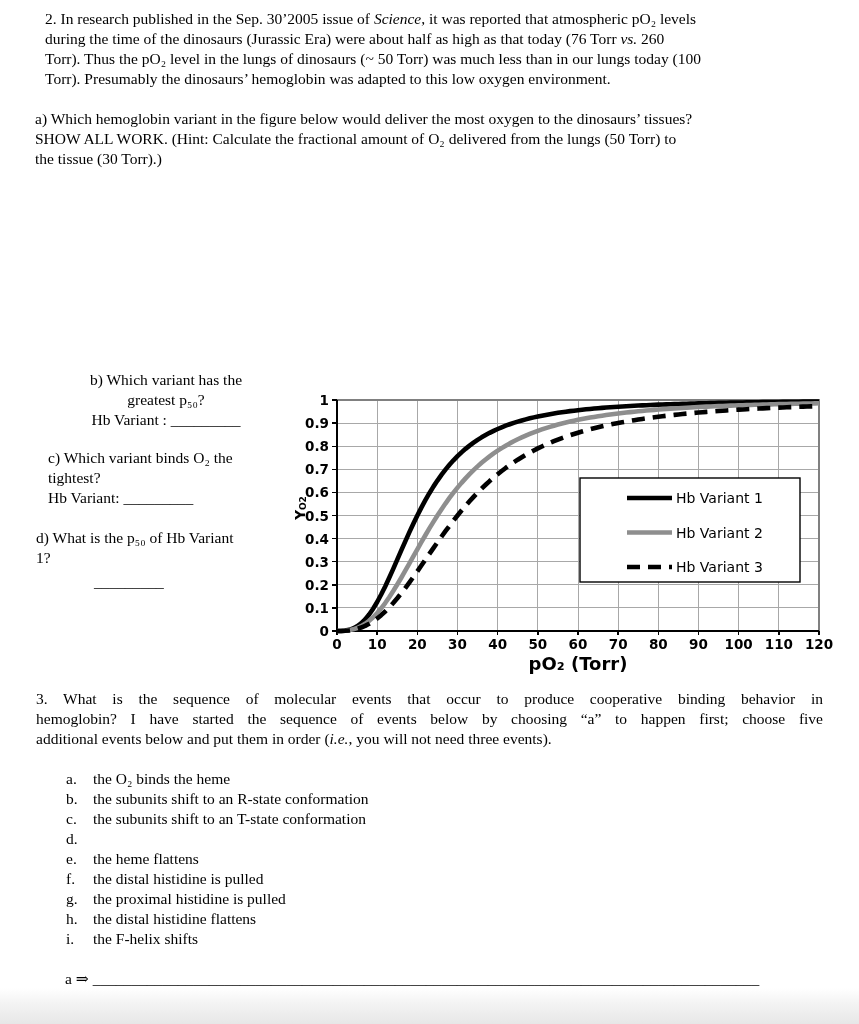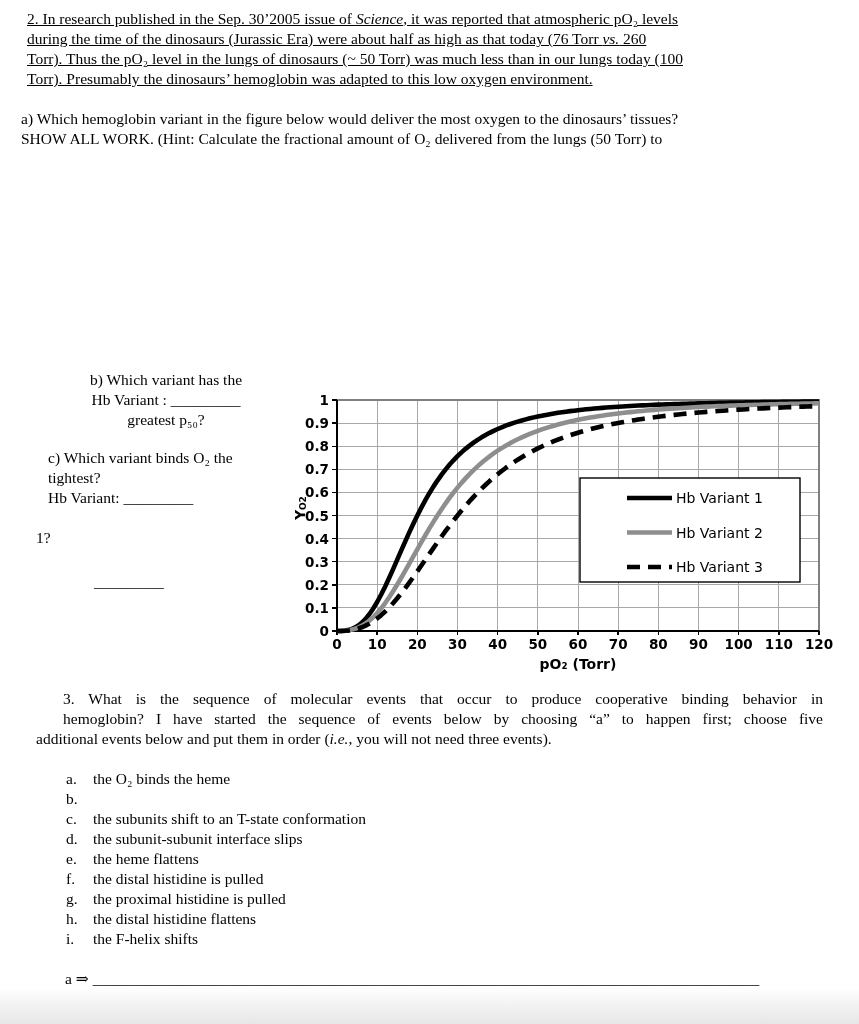--- a/index.html
+++ b/index.html
@@ -3,71 +3,73 @@
 <meta charset="utf-8">
 <style>
   html,body{margin:0;padding:0;}
   body{
     width:859px;height:1024px;position:relative;background:#ffffff;overflow:hidden;
     font-family:"Liberation Serif","DejaVu Serif",serif;color:#000;
   }
   .abs{position:absolute;}
   .doc{font-size:15.5px;line-height:20px;}
   .doc .line{white-space:pre;}
-  .doc .jline{white-space:normal;text-align:justify;text-align-last:justify;margin-left:27px;}
+  .doc .jline{white-space:normal;text-align:justify;text-align-last:justify;}
   .italic{font-style:italic;}
   .list-row{display:flex;line-height:20px;font-size:15.5px;}
   .list-letter{width:27px;flex:0 0 27px;}
   .answer{font-size:15.5px;line-height:20px;white-space:nowrap;}
   .answer .blank{letter-spacing:0;}
   
   #chart{width:564px;height:295px;}
   .xaxis-title{
     font-family:"DejaVu Sans","Liberation Sans",sans-serif;
-    font-weight:bold;font-size:14px;text-align:center;line-height:18px;
+    font-weight:bold;font-size:18px;text-align:center;line-height:18px;
   }
   .yaxis-title{
     font-family:"DejaVu Sans","Liberation Sans",sans-serif;
     font-weight:bold;font-size:13.5px;display:flex;align-items:center;justify-content:center;
     transform:rotate(-90deg);
   }
   .yaxis-title .sub{font-size:9px;font-weight:bold;margin-top:6px;}
   svg text{fill:#000;}
   .tick-label{font-family:"DejaVu Sans","Liberation Sans",sans-serif;font-weight:bold;font-size:13.5px;}
   .legend-label{font-family:"DejaVu Sans","Liberation Sans",sans-serif;font-size:14px;}
   #footer-fade{background:linear-gradient(to bottom,#ffffff 0%,#f4f4f4 40%,#e7e7e7 100%);}
 </style>
 </head>
 <body>
 
-<div class="abs doc" style="left:27px;top:9px;width:800px;text-decoration:underline;">
+<div class="abs doc" style="left:45px;top:9px;width:800px;">
     <div class="line"><span>2. In research published in the Sep. 30’2005 issue of </span><span class="italic">Science</span><span>, it was reported that atmospheric pO₂ levels</span></div>
     <div class="line"><span>during the time of the dinosaurs (Jurassic Era) were about half as high as that today (76 Torr </span><span class="italic">vs.</span><span> 260</span></div>
     <div class="line"><span>Torr). Thus the pO₂ level in the lungs of dinosaurs (~ 50 Torr) was much less than in our lungs today (100</span></div>
     <div class="line"><span>Torr). Presumably the dinosaurs’ hemoglobin was adapted to this low oxygen environment.</span></div>
   </div>
 
-<div class="abs doc" style="left:21px;top:109px;width:790px;">
+<div class="abs doc" style="left:35px;top:109px;width:790px;">
     <div class="line"><span>a) Which hemoglobin variant in the figure below would deliver the most oxygen to the dinosaurs’ tissues?</span></div>
     <div class="line"><span>SHOW ALL WORK. (Hint: Calculate the fractional amount of O₂ delivered from the lungs (50 Torr) to</span></div>
+    <div class="line"><span>the tissue (30 Torr).)</span></div>
   </div>
 
 <div class="abs doc" style="left:36px;top:370px;width:260px;text-align:center;">
     <div class="line"><span>b) Which variant has the</span></div>
+    <div class="line"><span>greatest p₅₀?</span></div>
     <div class="line"><span>Hb Variant : _________</span></div>
-    <div class="line"><span>greatest p₅₀?</span></div>
   </div>
 
 <div class="abs doc" style="left:48px;top:448px;width:260px;">
     <div class="line"><span>c) Which variant binds O₂ the</span></div>
     <div class="line"><span>tightest?</span></div>
     <div class="line"><span>Hb Variant: _________</span></div>
   </div>
 
 <div class="abs doc" style="left:36px;top:528px;width:260px;">
+    <div class="line"><span>d) What is the p₅₀ of Hb Variant</span></div>
     <div class="line"><span>1?</span></div>
   </div>
 
 <div class="abs doc" style="left:94px;top:572px;text-align:right;">_________</div>
 
 <div class="abs" id="chart" style="left:295px;top:383px;">
   <svg id="chart-svg" width="564" height="295">
       <line x1="42" y1="17" x2="42" y2="248" stroke="#a8a8a8" stroke-width="1" shape-rendering="crispEdges"></line>
       <line x1="82.16666666666666" y1="17" x2="82.16666666666666" y2="248" stroke="#a8a8a8" stroke-width="1" shape-rendering="crispEdges"></line>
       <line x1="122.33333333333333" y1="17" x2="122.33333333333333" y2="248" stroke="#a8a8a8" stroke-width="1" shape-rendering="crispEdges"></line>
@@ -167,28 +169,28 @@
     <div class="line"><span>additional events below and put them in order (</span><span class="italic">i.e.</span><span>, you will not need three events).</span></div>
   </div>
 
 <div class="abs" style="left:66px;top:769px;width:600px;">
     <div class="list-row">
       <span class="list-letter">a.</span>
       <span>the O₂ binds the heme</span>
     </div>
     <div class="list-row">
       <span class="list-letter">b.</span>
+      <span>the subunits shift to an R-state conformation</span>
     </div>
     <div class="list-row">
       <span class="list-letter">c.</span>
       <span>the subunits shift to an T-state conformation</span>
     </div>
     <div class="list-row">
       <span class="list-letter">d.</span>
-      <span>the subunit-subunit interface slips</span>
     </div>
     <div class="list-row">
       <span class="list-letter">e.</span>
       <span>the heme flattens</span>
     </div>
     <div class="list-row">
       <span class="list-letter">f.</span>
       <span>the distal histidine is pulled</span>
     </div>
     <div class="list-row">

